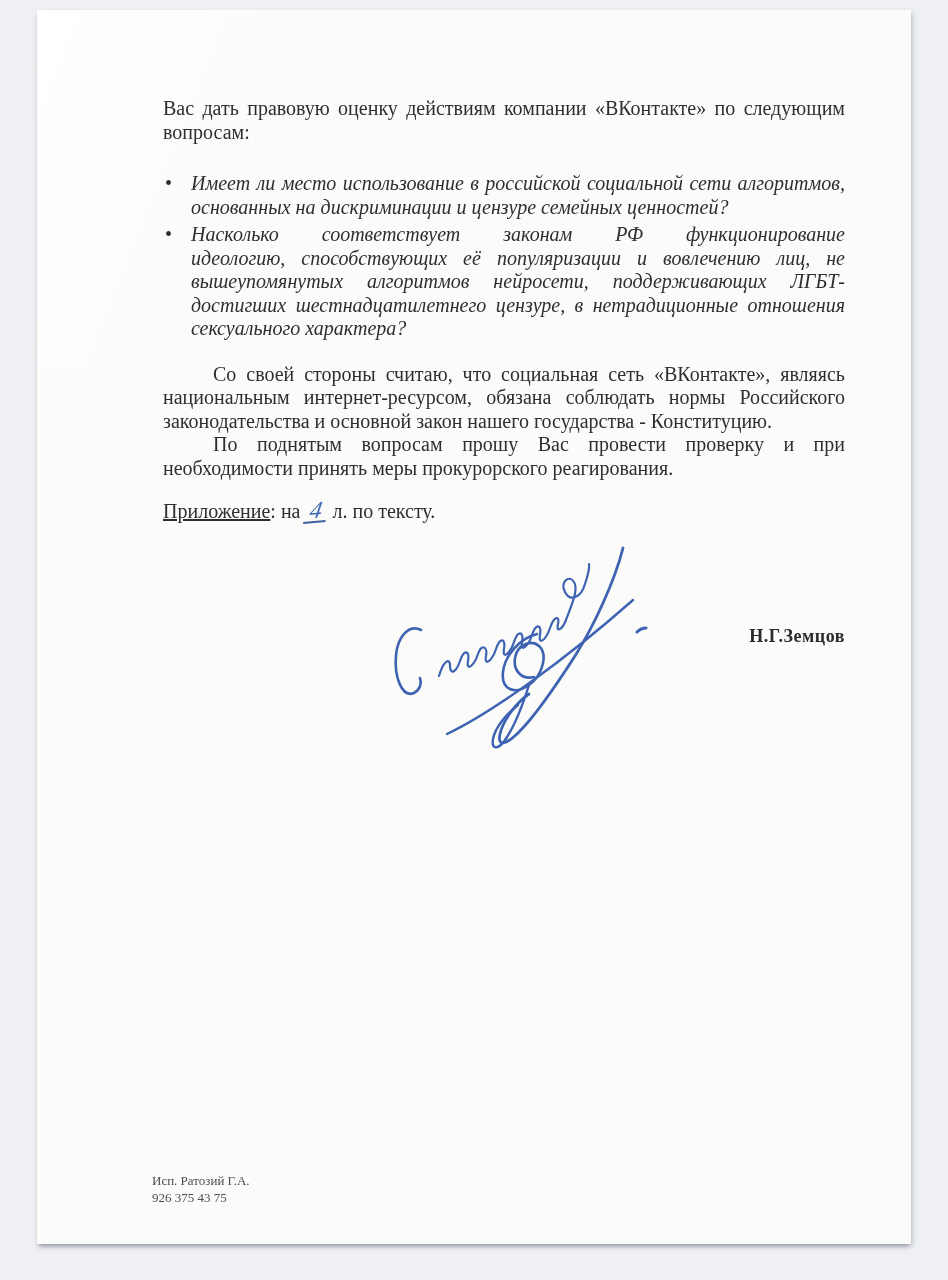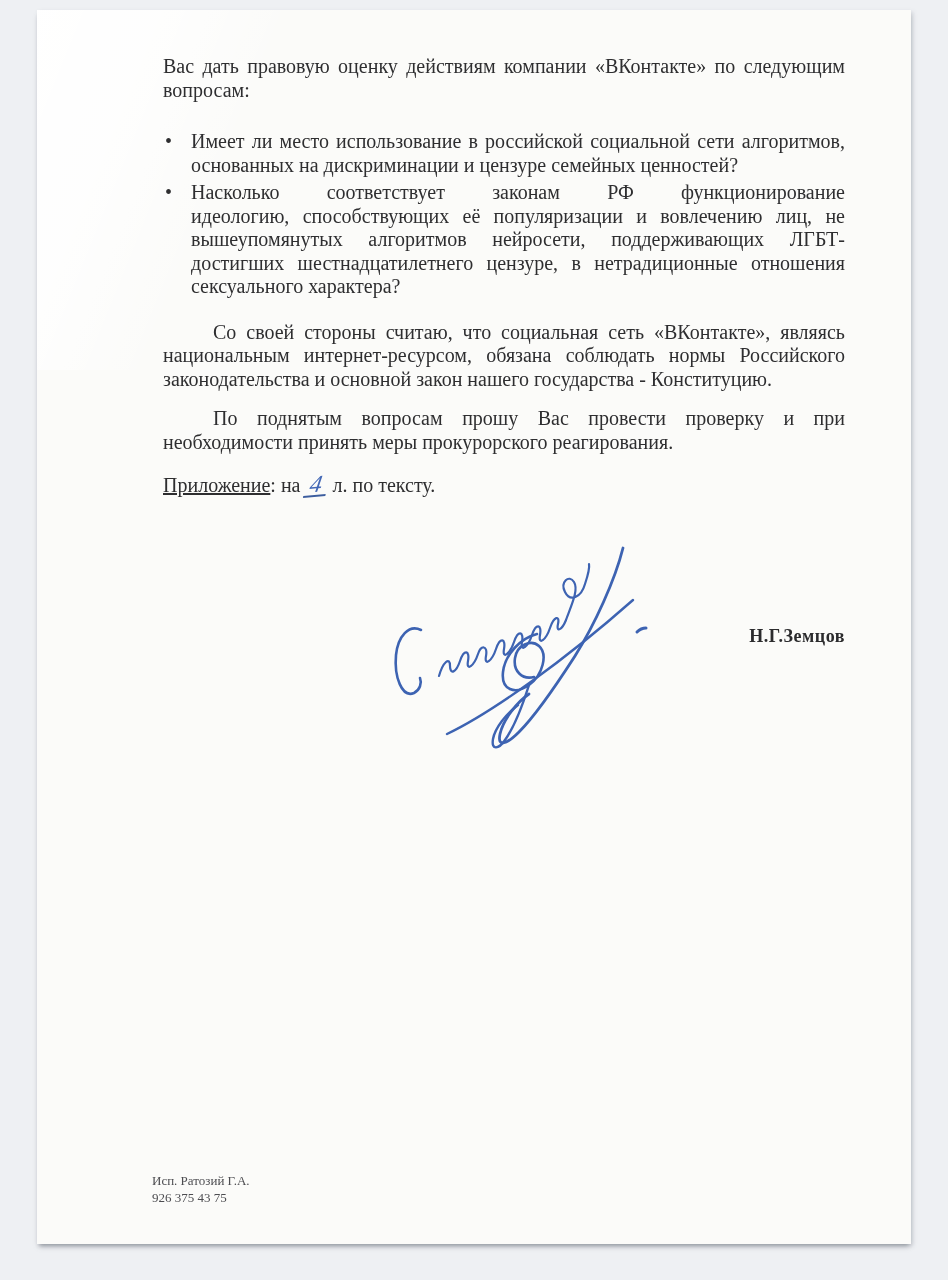--- a/index.html
+++ b/index.html
@@ -39,41 +39,41 @@
   .text-col {
     position: absolute;
     left: 126px;
     top: 0;
     width: 682px;
     color: #2e2e30;
     font-size: 20px;
     line-height: 23.5px;
   }
   .letter-body {
-    padding-top: 45px;
+    padding-top: 87px;
   }
   .para { margin: 0; }
   .para.gap { margin-top: 28px; }
   .para.gap-small { margin-top: 22px; }
   .para.bullet { display: flex; }
   .para.bullet + .para.bullet { margin-top: 4px; }
   .para.bullet .dot {
     flex: none;
     width: 28px;
     padding-left: 2px;
     box-sizing: border-box;
   }
-  .para.bullet .lines { flex: 1; min-width: 0; }
+  .para.bullet .lines { flex: 1; min-width: 0; font-style: italic; }
   .line {
     text-align: justify;
     text-align-last: justify;
     white-space: normal;
   }
   .line.last { text-align-last: left; }
-  .para.indent .line:first-child { text-indent: 50px; margin-top: 16px; }
+  .para.indent .line:first-child { text-indent: 50px; }
 
   .attachment {
     margin-top: 20px;
     white-space: pre-wrap;
   }
   .att-label { text-decoration: underline; }
   .hand-num {
     display: inline-block;
     color: #4368b6;
     font-size: 24px;

